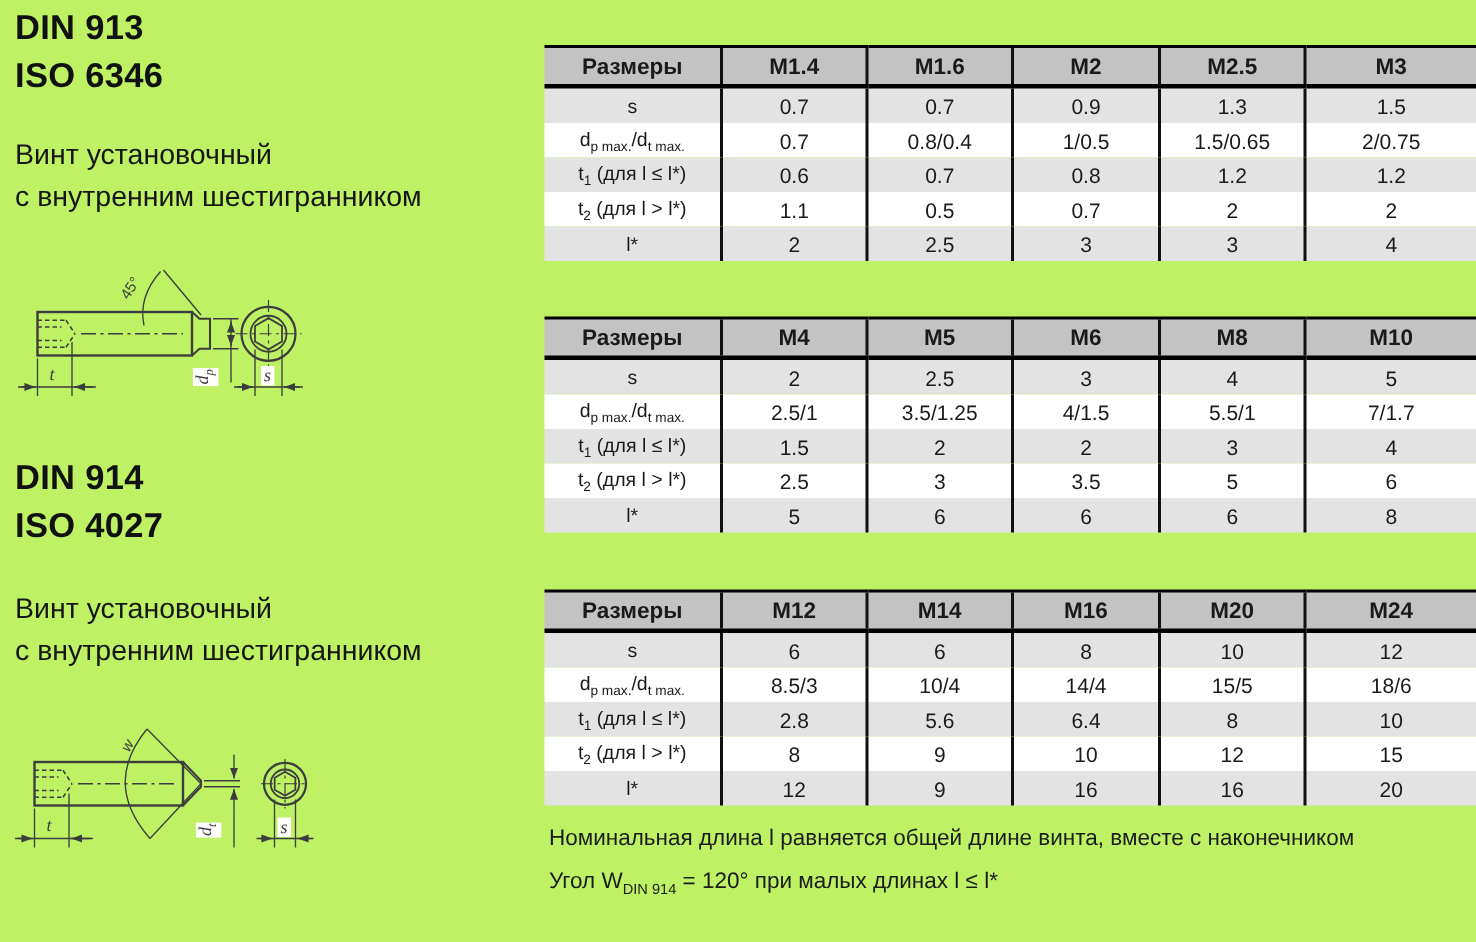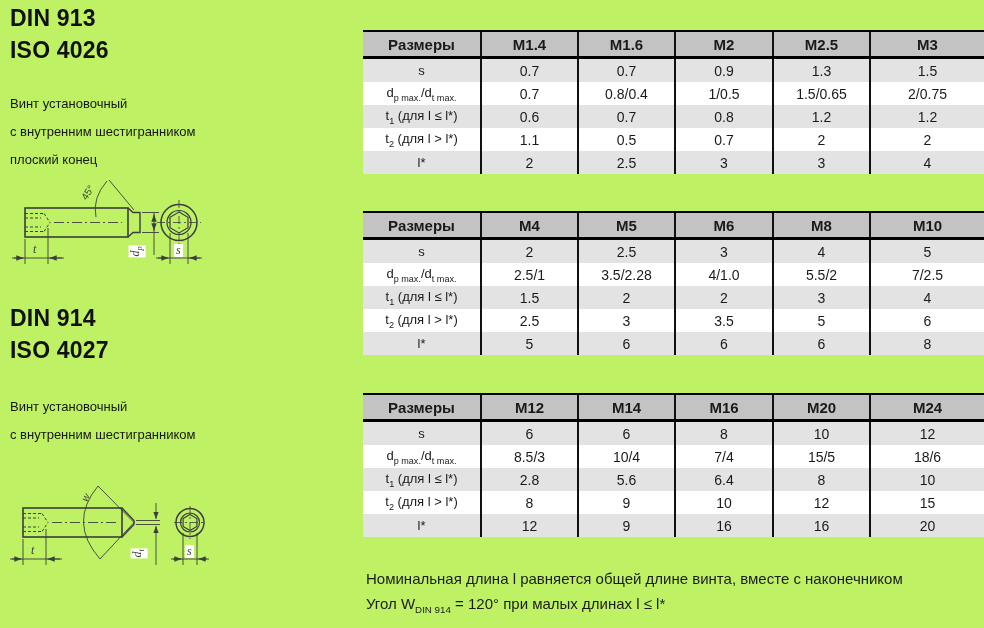--- a/index.html
+++ b/index.html
@@ -2,21 +2,21 @@
 <html><head>
 <meta charset="utf-8">
 <style>
   html,body{margin:0;padding:0;background:#fff;}
   .page{position:relative;width:984px;height:628px;background:#bef264;overflow:hidden;
         font-family:"Liberation Sans",sans-serif;color:#1a1a1a;}
   .abs{position:absolute;}
 
   
   .std{font-size:23px;font-weight:bold;line-height:32px;letter-spacing:0.2px;color:#111;}
-  .desc{font-size:13px;line-height:28px;color:#161616;}
+  .desc{font-size:19px;line-height:28px;color:#161616;}
 
   
   .draw{position:absolute;}
   .draw svg{display:block;}
   .dlabel{position:absolute;font-family:"Liberation Serif",serif;font-style:italic;
            font-size:12px;color:#3d3d3d;line-height:13px;white-space:nowrap;}
   .dlabel sub{font-size:0.7em;}
   .angle{font-size:10px;font-family:"Liberation Sans",sans-serif;font-style:normal;}
   .rotA{transform:rotate(-57deg);transform-origin:center;}
   .rotW{transform:rotate(-62deg);transform-origin:center;font-style:italic;}
@@ -39,27 +39,26 @@
   .note{position:absolute;left:366px;font-size:15px;color:#1c1c1c;white-space:nowrap;}
   .note sub{font-size:0.65em;}
 </style>
 </head>
 <body>
 
 <div class="page">
 
   <div class="abs std" style="left:10px;top:2px;">
     <div>DIN 913</div>
-    <div>ISO 4026</div>
+    <div>ISO 6346</div>
   </div>
 
   <div class="abs desc" style="left:10px;top:90px;">
     <div>Винт установочный</div>
     <div>с внутренним шестигранником</div>
-    <div>плоский конец</div>
   </div>
 
   <div class="draw" style="left:8px;top:170px;width:225px;height:122px;">
     <svg width="225" height="122" viewBox="0 0 225 122">
       <defs>
         <marker id="m1a" markerWidth="9" markerHeight="8" refX="8" refY="3" orient="auto">
           <path d="M0,0 L8,3 L0,6 Z" fill="#3d3d3d"></path>
         </marker>
       </defs>
       <g stroke="#3d3d3d" fill="none">
@@ -242,24 +241,24 @@
             <td class="lbl">s</td>
             <td>2</td>
             <td>2.5</td>
             <td>3</td>
             <td>4</td>
             <td>5</td>
           </tr>
           <tr>
             <td class="lbl">d<sub>p max.</sub>/d<sub>t max.</sub></td>
             <td>2.5/1</td>
-            <td>3.5/2.28</td>
-            <td>4/1.0</td>
-            <td>5.5/2</td>
-            <td>7/2.5</td>
+            <td>3.5/1.25</td>
+            <td>4/1.5</td>
+            <td>5.5/1</td>
+            <td>7/1.7</td>
           </tr>
           <tr>
             <td class="lbl">t<sub>1</sub> (для l ≤ l*)</td>
             <td>1.5</td>
             <td>2</td>
             <td>2</td>
             <td>3</td>
             <td>4</td>
           </tr>
           <tr>
@@ -307,21 +306,21 @@
             <td>6</td>
             <td>6</td>
             <td>8</td>
             <td>10</td>
             <td>12</td>
           </tr>
           <tr>
             <td class="lbl">d<sub>p max.</sub>/d<sub>t max.</sub></td>
             <td>8.5/3</td>
             <td>10/4</td>
-            <td>7/4</td>
+            <td>14/4</td>
             <td>15/5</td>
             <td>18/6</td>
           </tr>
           <tr>
             <td class="lbl">t<sub>1</sub> (для l ≤ l*)</td>
             <td>2.8</td>
             <td>5.6</td>
             <td>6.4</td>
             <td>8</td>
             <td>10</td>
@@ -339,16 +338,16 @@
             <td>12</td>
             <td>9</td>
             <td>16</td>
             <td>16</td>
             <td>20</td>
           </tr>
         </tbody>
       </table>
     </div>
 
-  <div class="note" style="top:570px;">Номинальная длина l равняется общей длине винта, вместе с наконечником</div>
-  <div class="note" style="top:579px;margin-top:16px;">Угол W<sub>DIN 914</sub> = 120° при малых длинах l ≤ l*</div>
+  <div class="note" style="top:550px;">Номинальная длина l равняется общей длине винта, вместе с наконечником</div>
+  <div class="note" style="top:579px;">Угол W<sub>DIN 914</sub> = 120° при малых длинах l ≤ l*</div>
 
 </div>
 
 </body></html>

